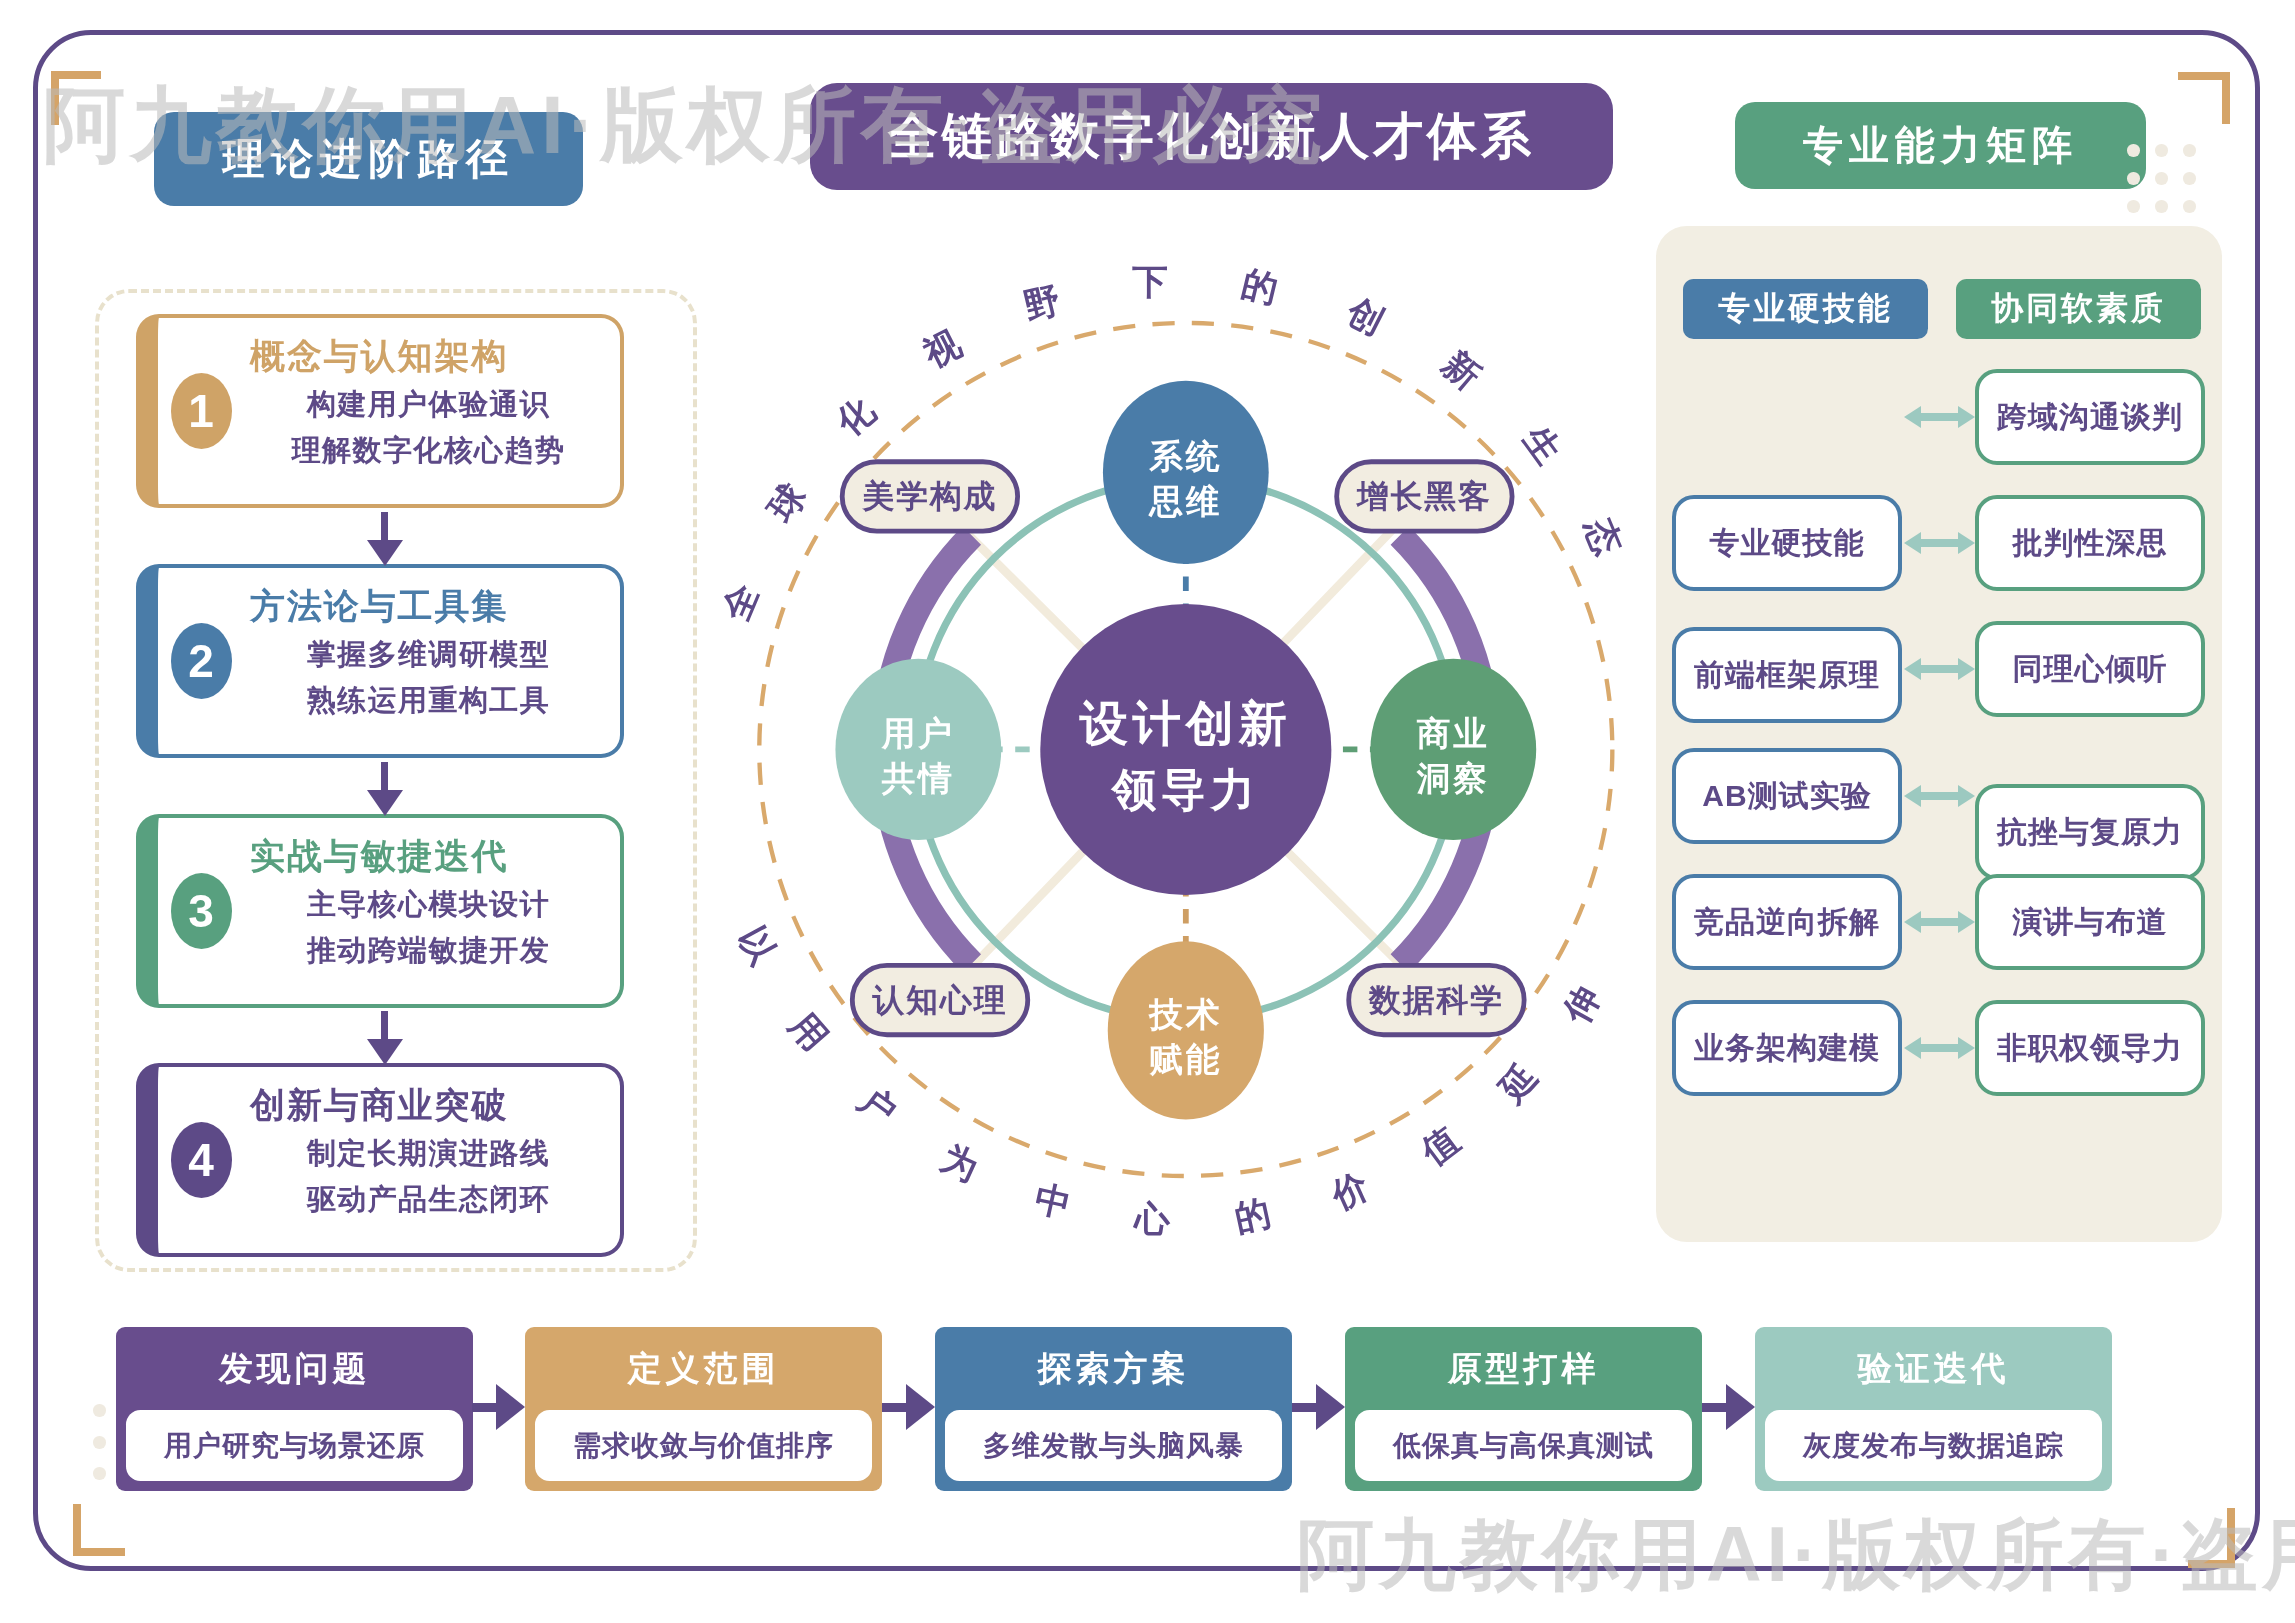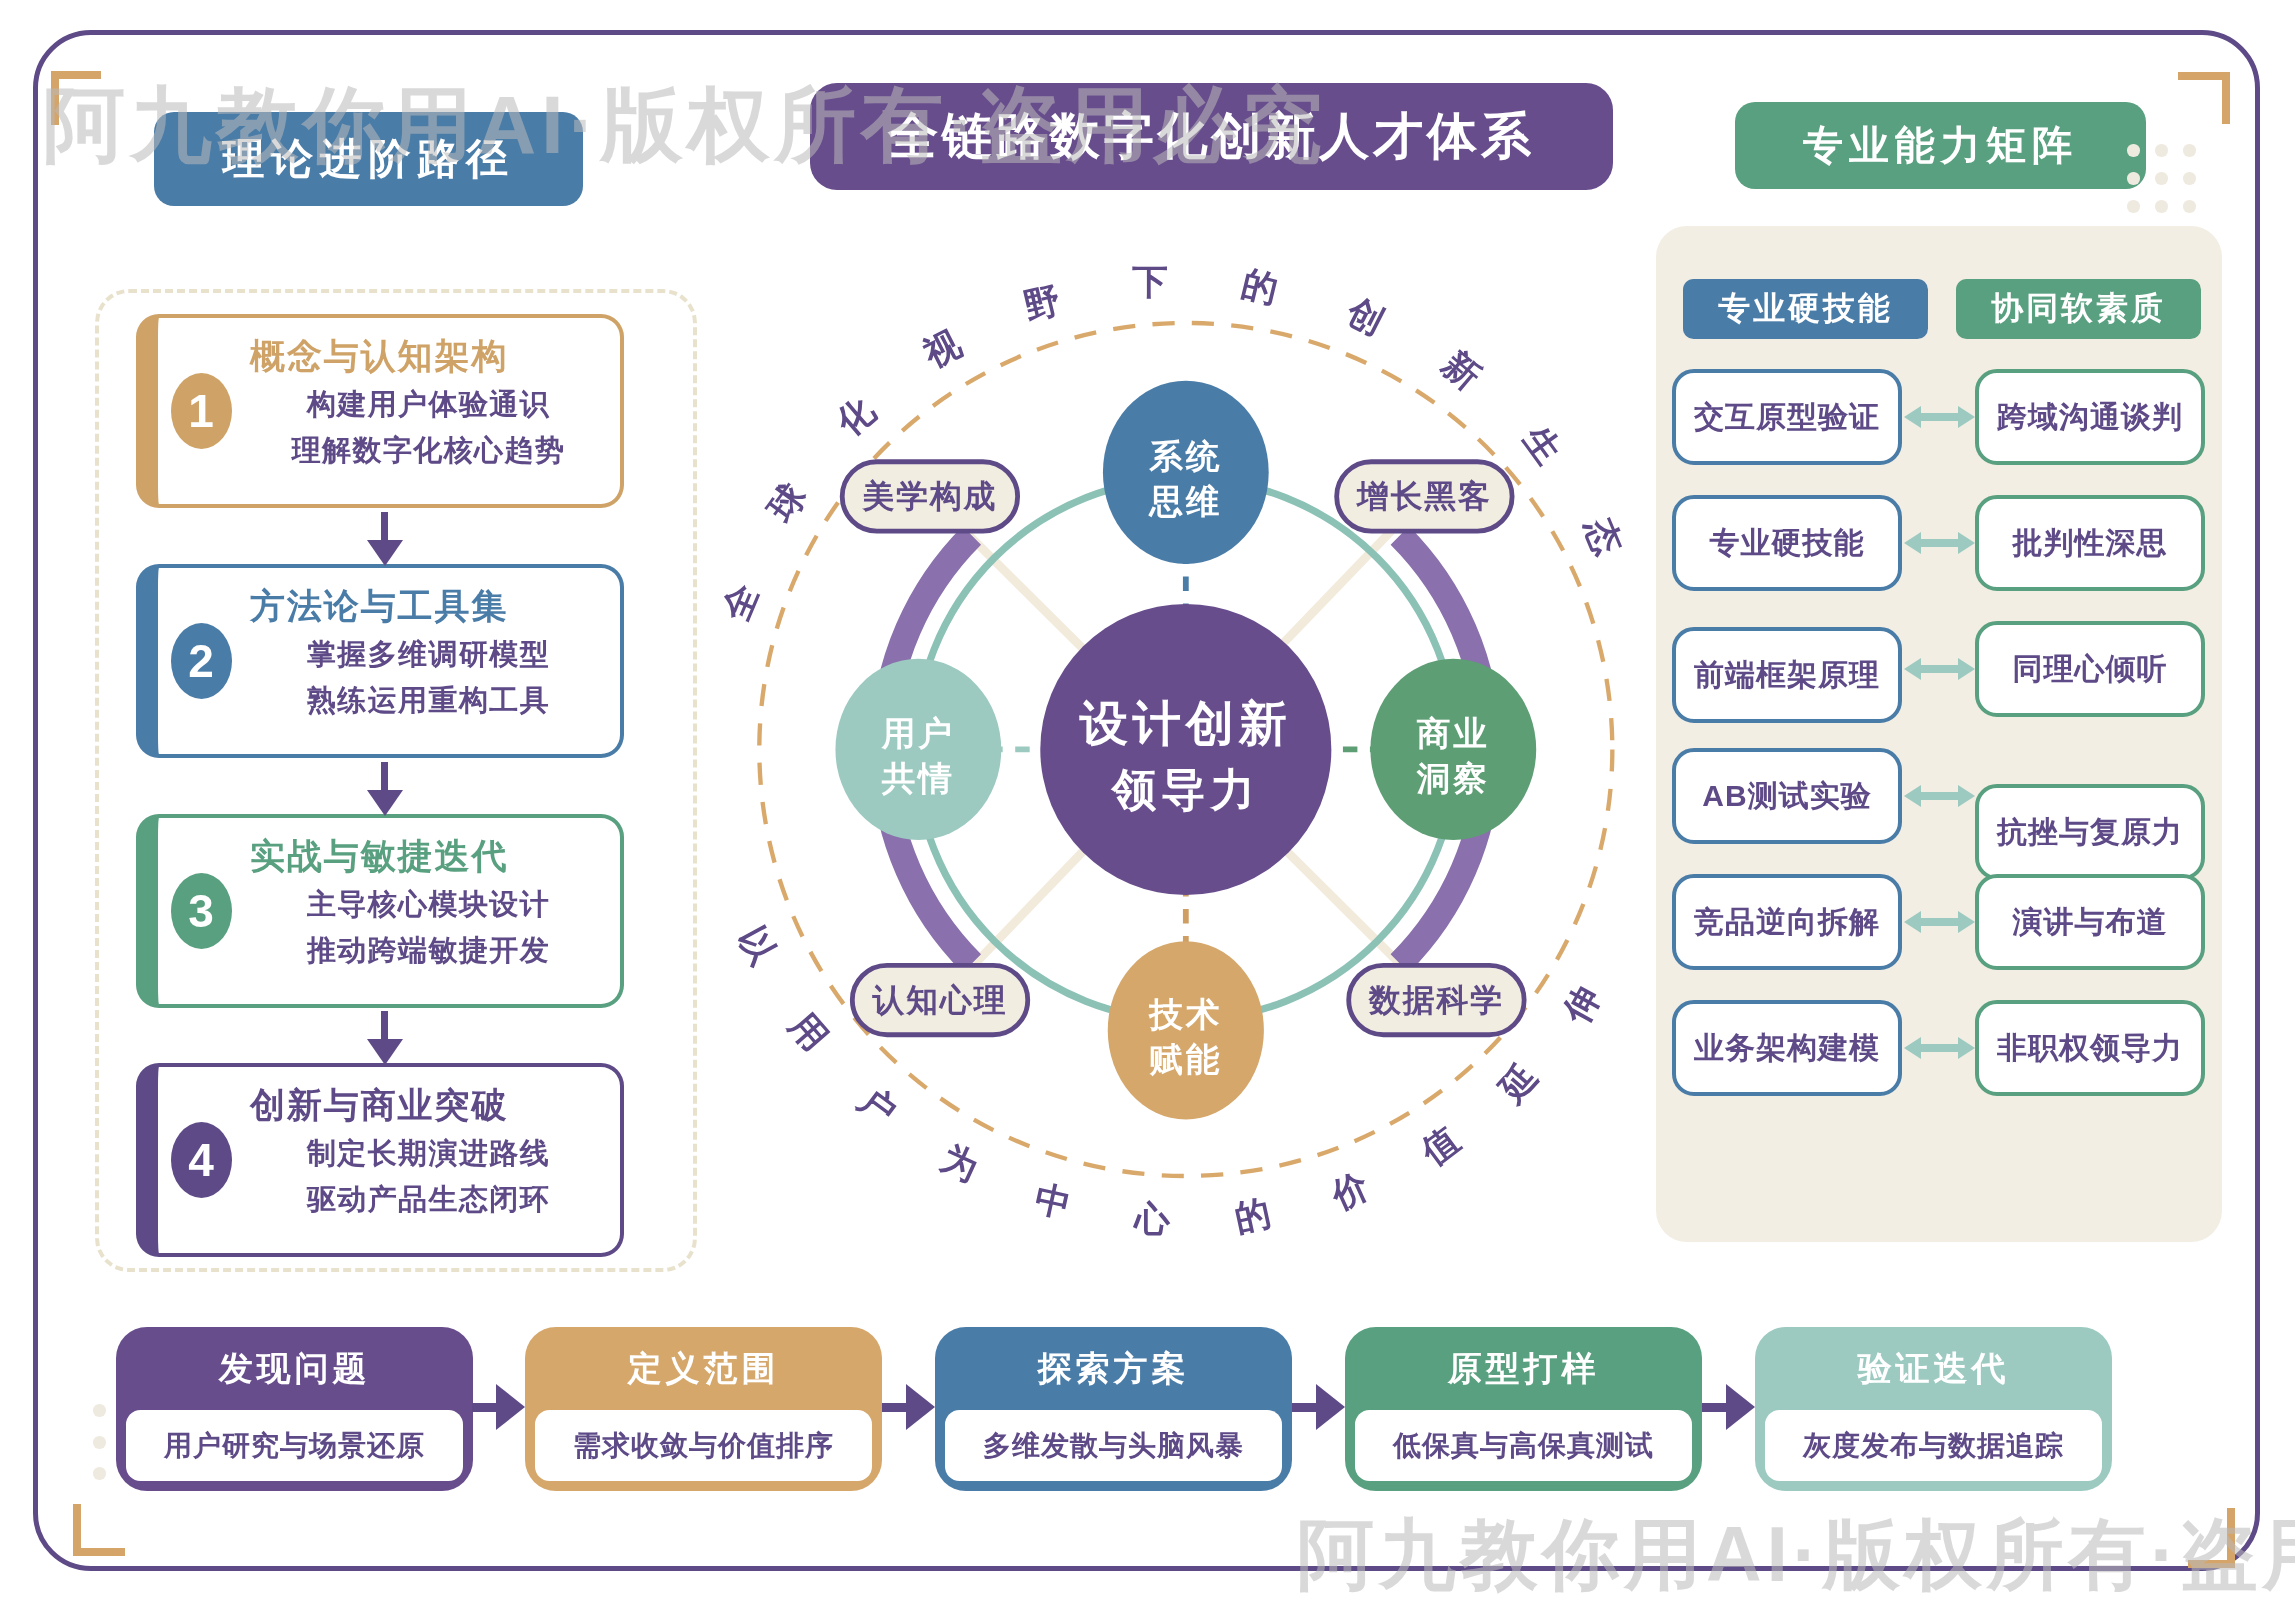--- a/index.html
+++ b/index.html
@@ -65,21 +65,21 @@
   .mx-box.soft{left:1975px;border:4.8px solid #58A07F;}
   .mx-arrow{position:absolute;left:1904px;width:71px;height:22px;z-index:1;}
   .mx-arrow .bar{position:absolute;left:11.6px;right:11.6px;top:7.2px;height:7.7px;background:#9CC9C0;}
   .mx-arrow .h-l{position:absolute;left:0;top:0;width:0;height:0;border-top:11px solid transparent;border-bottom:11px solid transparent;border-right:17.4px solid #9CC9C0;}
   .mx-arrow .h-r{position:absolute;right:0;top:0;width:0;height:0;border-top:11px solid transparent;border-bottom:11px solid transparent;border-left:17.4px solid #9CC9C0;}
 
   
   .dot{position:absolute;width:12.5px;height:12.5px;border-radius:50%;background:#EFEAE0;}
 
   
-  .proc{position:absolute;top:1327px;width:357px;height:164px;background:var(--c);border-radius:31px;}
+  .proc{position:absolute;top:1327px;width:357px;height:164px;background:var(--c);border-radius:9px;}
   .proc-title{position:absolute;left:0;right:0;top:0;height:83px;display:flex;align-items:center;justify-content:center;
               color:#fff;font-size:34px;font-weight:bold;letter-spacing:3.9px;}
   .proc-body{position:absolute;left:9.6px;right:9.6px;top:83px;bottom:9.6px;background:#fff;border-radius:14.5px;
              display:flex;align-items:center;justify-content:center;font-size:28px;font-weight:bold;color:#5D4A87;letter-spacing:1px;}
   .proc-arrow{position:absolute;top:1384px;width:53px;height:46px;}
   .proc-arrow .stem{position:absolute;left:0;top:19px;width:24px;height:8.7px;background:#5D4A87;}
   .proc-arrow .head{position:absolute;left:24px;top:0;width:0;height:0;
                     border-top:23px solid transparent;border-bottom:23px solid transparent;border-left:29px solid #5D4A87;}
 </style>
 </head>
@@ -238,21 +238,20 @@
     </text>
     <text font-size="74" font-weight="bold" fill="#5D4A87" letter-spacing="140">
       <textPath href="#arcBottom" startOffset="50%" text-anchor="middle">以用户为中心的价值延伸</textPath>
     </text>
   </svg>
 
   <div class="matrix-panel"></div>
   <div class="col-header hard">专业硬技能</div>
   <div class="col-header soft">协同软素质</div>
 
-  <div class="mx-box hard" style="top:369px;">交互原型验证</div>
   <div class="mx-arrow" style="top:406px;">
       <div class="h-l"></div>
       <div class="bar"></div>
       <div class="h-r"></div>
     </div>
   <div class="mx-box soft" style="top:369px;">跨域沟通谈判</div>
 
   <div class="mx-box hard" style="top:495px;">专业硬技能</div>
   <div class="mx-arrow" style="top:532px;">
       <div class="h-l"></div>

